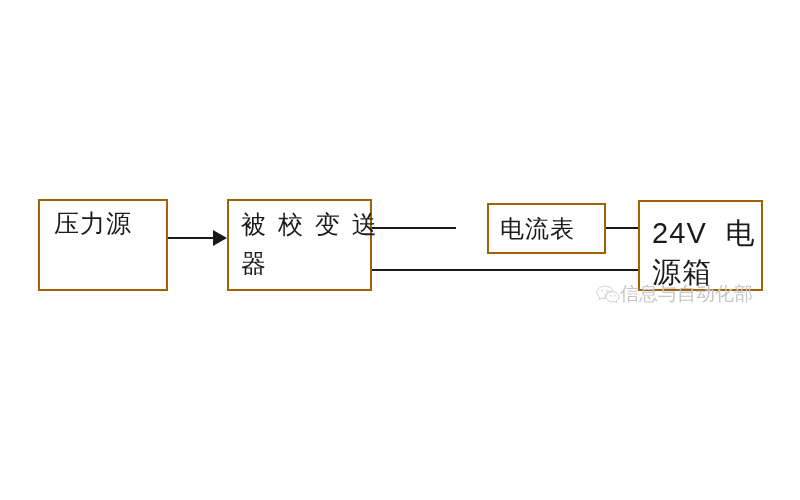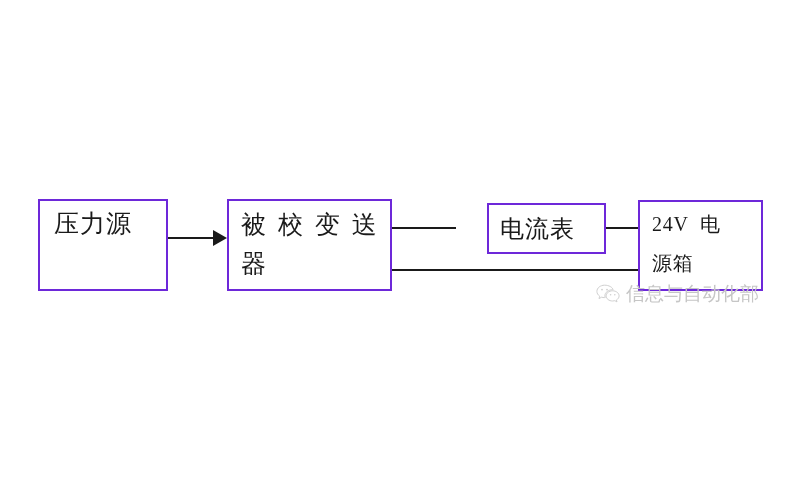--- a/index.html
+++ b/index.html
@@ -37,71 +37,70 @@
     height: 0;
     border-top: 8px solid transparent;
     border-bottom: 8px solid transparent;
     border-left: 14px solid #1a1a1a;
   }
 
   
   .block {
     position: absolute;
     box-sizing: border-box;
-    border: 2px solid #6d28d9;
+    border: 2px solid #a16207;
     background: #ffffff;
   }
   .block-label {
     position: absolute;
     color: #1a1a1a;
     white-space: pre;
     letter-spacing: 0.04em;
   }
 
   #block-pressure-source { left: 38px;  top: 199px; width: 130px; height: 92px; }
   #label-pressure-source {
     left: 14px; top: 6px;
     font-size: 25px;
     line-height: 32px;
     font-family: "Liberation Sans", sans-serif;
   }
 
-  #block-transmitter { left: 227px; top: 199px; width: 165px; height: 92px; }
+  #block-transmitter { left: 227px; top: 199px; width: 145px; height: 92px; }
   #label-transmitter {
     left: 12px; top: 4px;
     font-size: 25px;
     line-height: 39px;
     font-family: "Liberation Sans", sans-serif;
     letter-spacing: 0.10em;
   }
 
   #block-ammeter { left: 455px; top: 203px; width: 119px; height: 51px; margin-left: 32px; }
   #label-ammeter {
     left: 11px; top: 8px;
     font-size: 24px;
     line-height: 32px;
     font-family: "Liberation Sans", sans-serif;
   }
 
   #block-power-supply { left: 638px; top: 200px; width: 125px; height: 91px; }
   #label-power-supply {
-    left: 12px; top: 3px;
-    font-size: 20px;
+    left: 12px; top: 12px;
+    font-size: 29px;
     line-height: 39px;
-    font-family: Liberation Serif, serif;
+    font-family: Liberation Sans, sans-serif;
   }
 
   
   #watermark {
     position: absolute;
     left: 596px;
     top: 282px;
     display: flex;
-    align-items: center;
-    gap: 6px;
+    align-items: flex-end;
     color: #c9c9c9;
     font-size: 19px;
     line-height: 24px;
     white-space: nowrap;
     font-family: "Liberation Sans", sans-serif;
     pointer-events: none;
   }
   #watermark .wm-text { color: #c6c6c6; }
   #wechat-icon { display: block; }
 </style>

